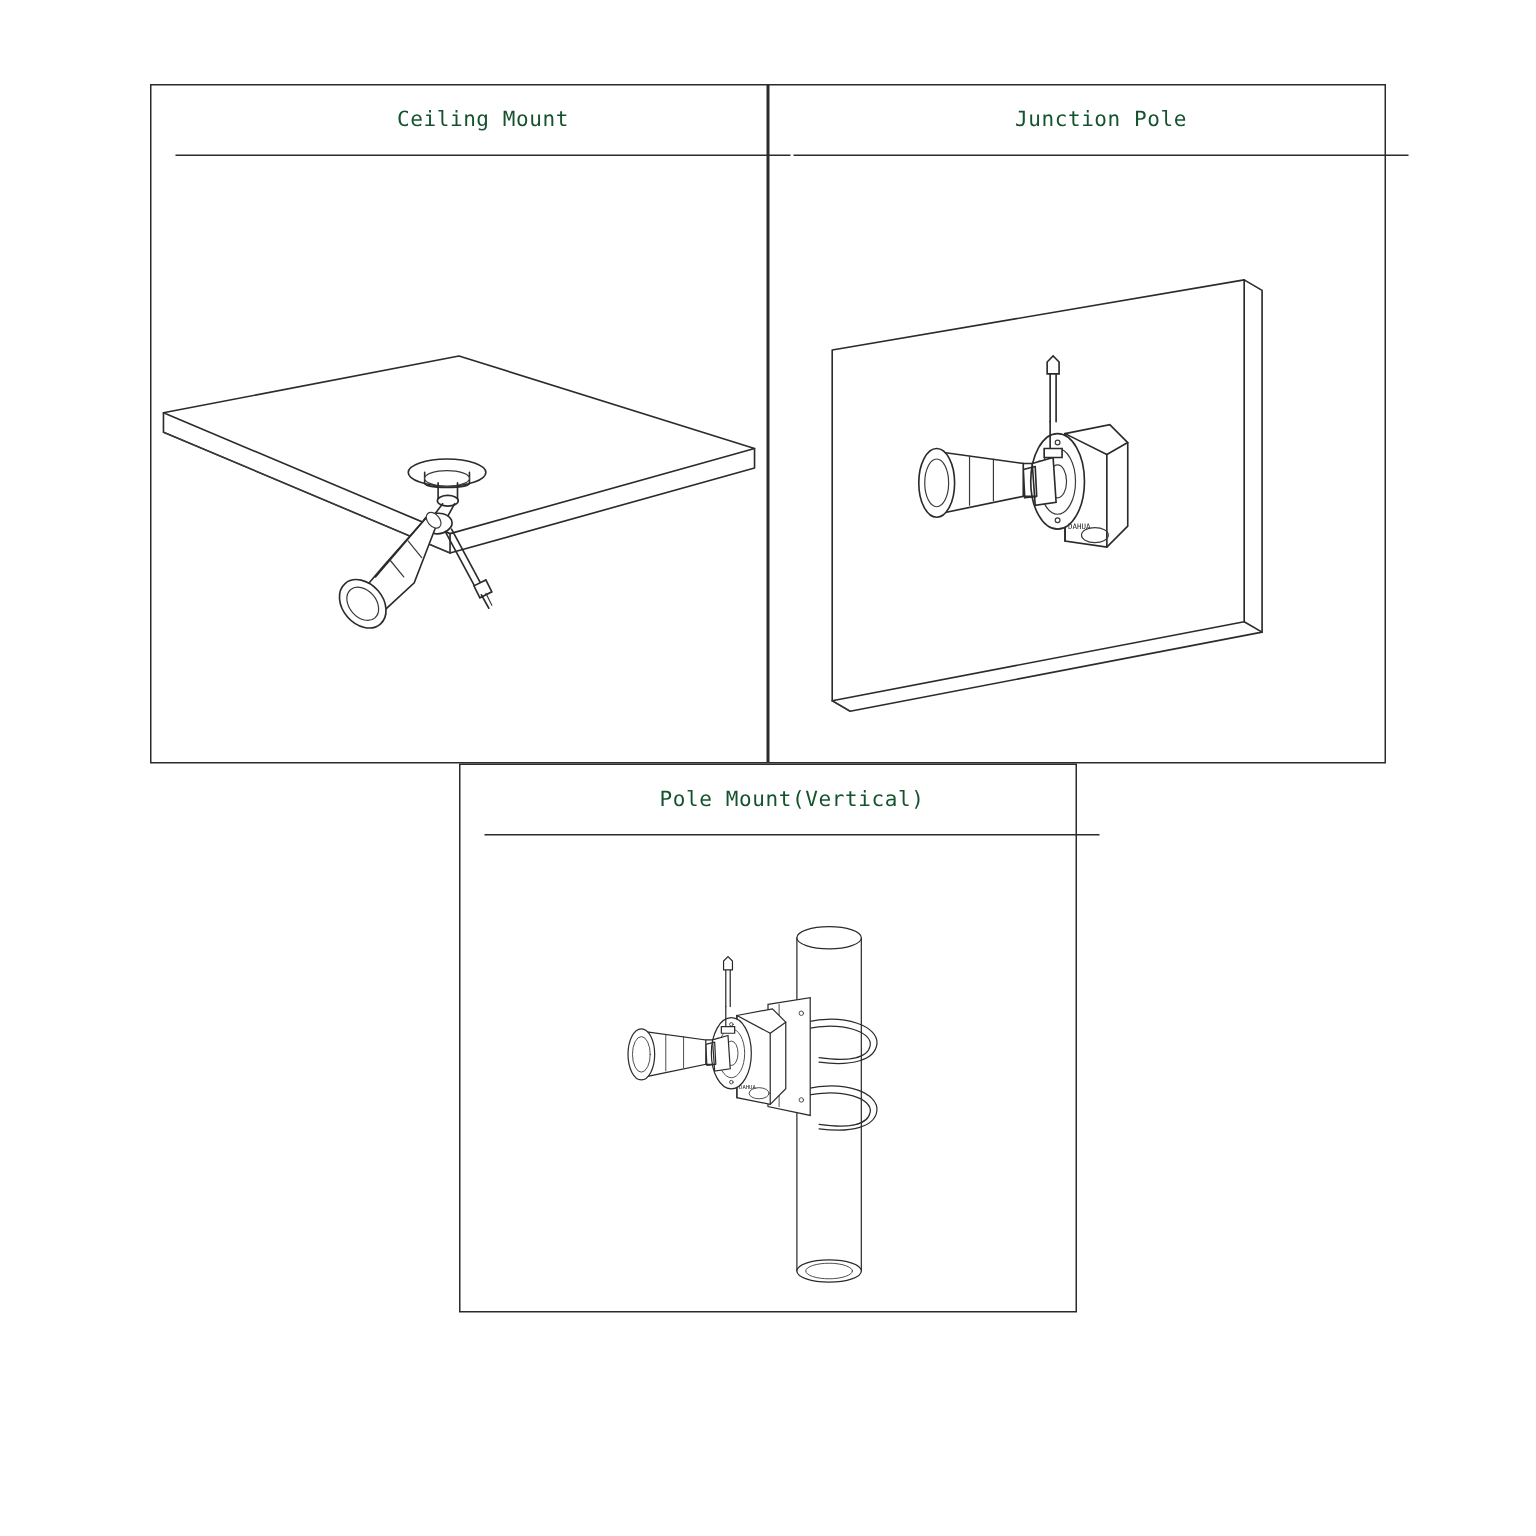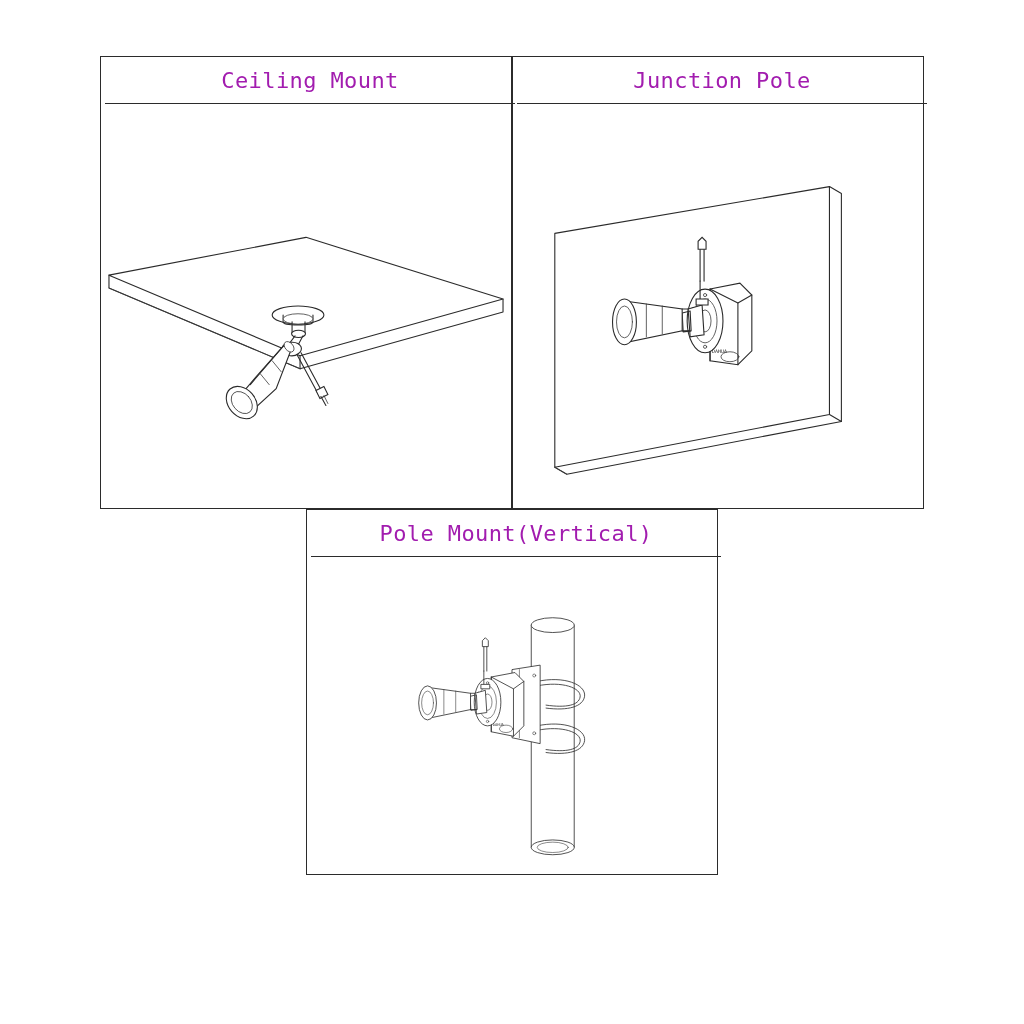--- a/index.html
+++ b/index.html
@@ -22,29 +22,29 @@
     height: 1024px;
   }
   .panel {
     position: absolute;
     border: 1px solid #2b2b2b;
     box-sizing: border-box;
     background: transparent;
   }
   .panel-title {
     position: absolute;
-    left: 4px;
+    left: 16px;
     top: 0;
     width: 100%;
     height: 47px;
     line-height: 47px;
     text-align: center;
-    font-size: 22px;
+    font-size: 14px;
     letter-spacing: 0.4px;
-    color: #a21caf;
+    color: #14532d;
     border-bottom: 1px solid #2b2b2b;
     box-sizing: border-box;
     background: transparent;
     white-space: nowrap;
   }
   .panel-body {
     position: absolute;
     left: 0;
     top: 47px;
     right: 0;

